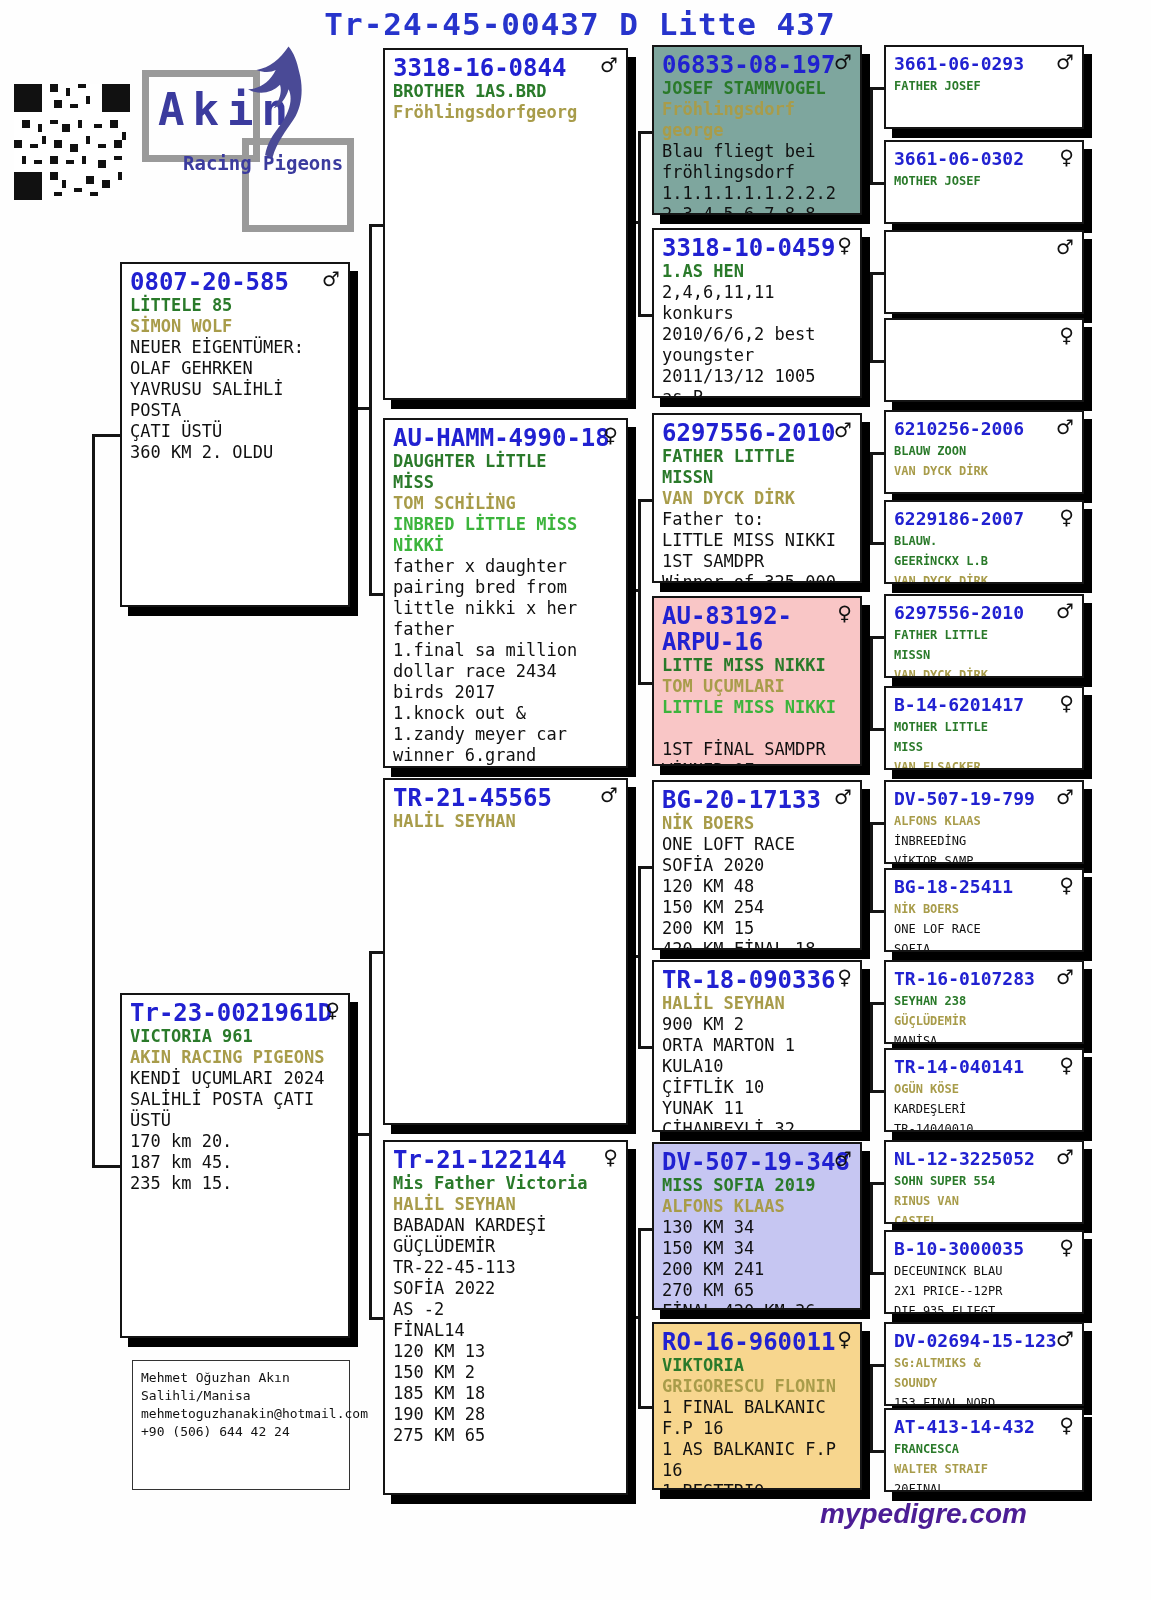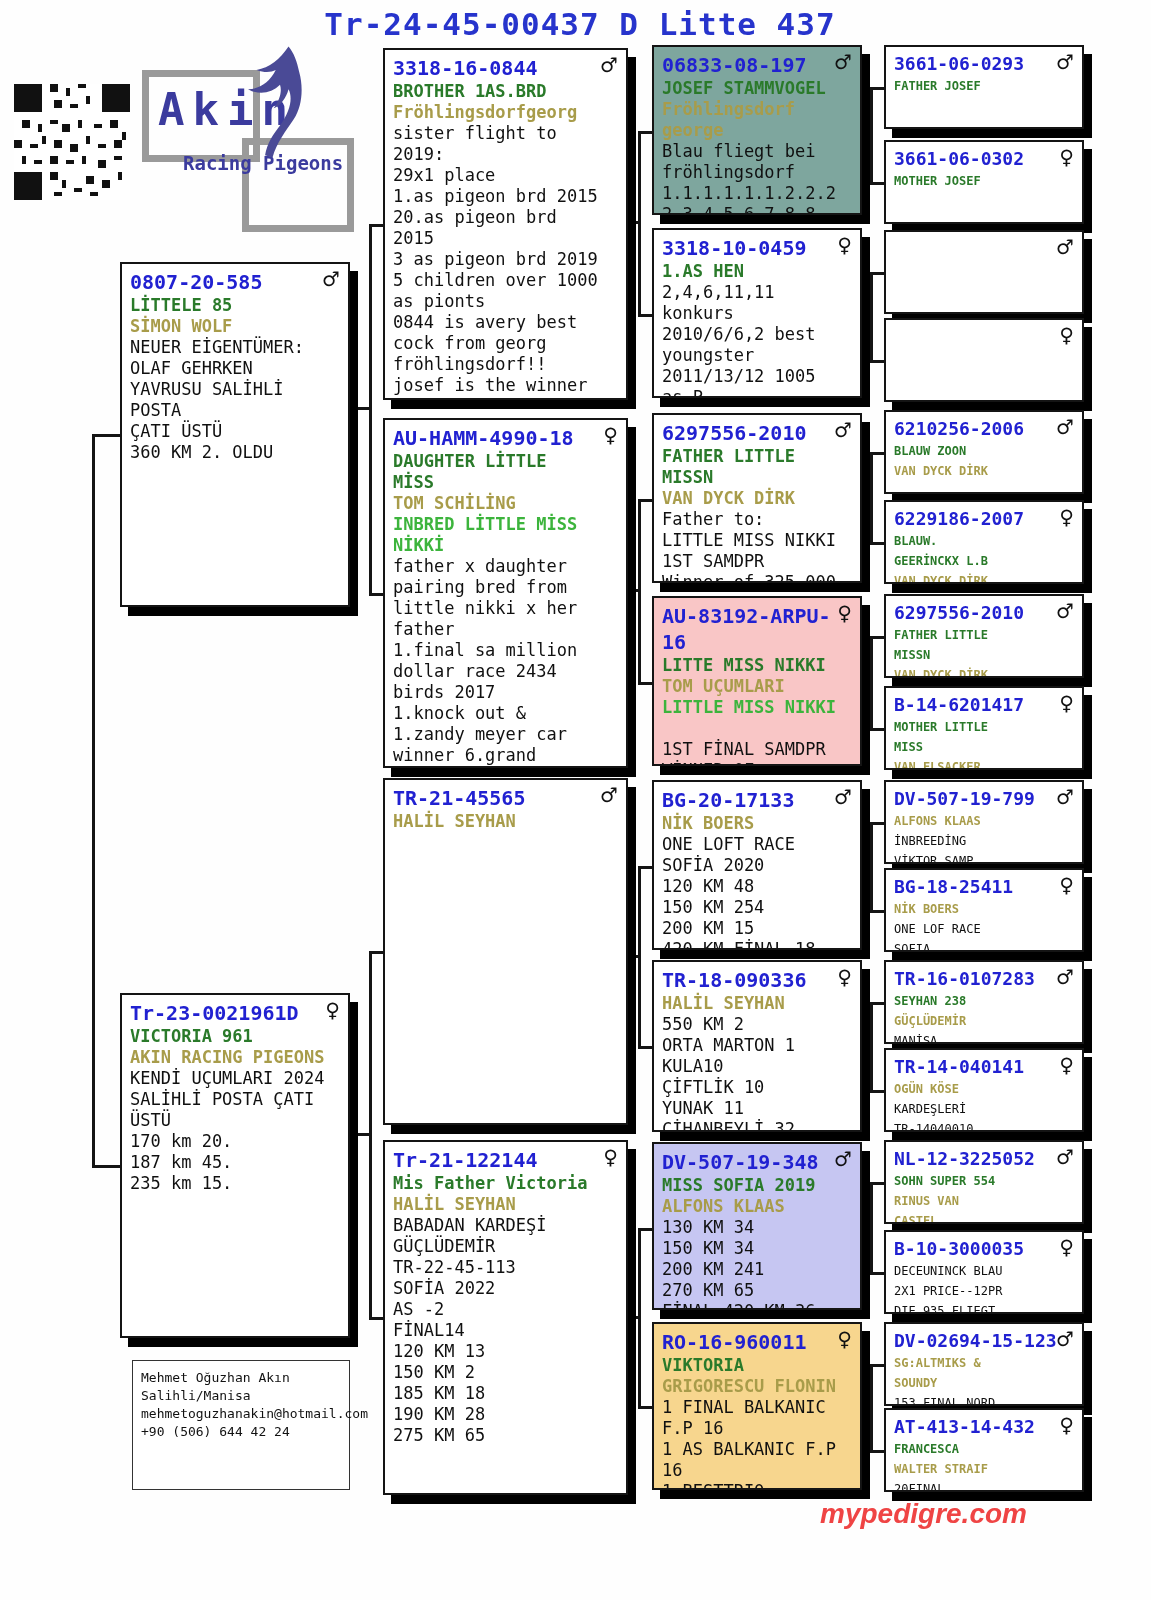--- a/index.html
+++ b/index.html
@@ -8,30 +8,30 @@
   .line{position:absolute;background:#141414;z-index:1;}
   .pbox{position:absolute;background:#fff;border:2px solid #141414;box-shadow:8px 9px 0 #000;
         padding:5px 8px;overflow:hidden;z-index:2;box-sizing:border-box;}
   .pbox .sex{position:absolute;top:3px;right:8px;font-size:20px;color:#111;
              font-family:"DejaVu Sans",sans-serif;}
   .id{color:#2121d1;font-weight:bold;}
   .nm{color:#2a7a2a;font-weight:bold;white-space:pre-line;}
   .st{color:#a89c4a;font-weight:bold;white-space:pre-line;}
   .nm2{color:#3cb43c;font-weight:bold;white-space:pre-line;}
   .bd{color:#101010;white-space:pre-line;font-weight:500;}
-  .sz-a .id{font-size:20px;line-height:26px;}
+  .sz-a .id{font-size:24px;line-height:26px;}
   .sz-a .nm,.sz-a .st,.sz-a .nm2,.sz-a .bd{font-size:17px;line-height:21px;}
   .sz-s .id{font-size:22px;line-height:30px;}
   .sz-s .nm,.sz-s .st{font-size:19px;line-height:26px;}
   .sz-b .id{font-size:18px;line-height:24px;}
   .sz-b .nm,.sz-b .st,.sz-b .nm2,.sz-b .bd{font-size:12px;line-height:20px;}
   #title{position:absolute;left:300px;top:6px;width:560px;text-align:center;font-size:31px;
          font-weight:bold;color:#2734cc;letter-spacing:1px;z-index:3;}
   #watermark{position:absolute;left:820px;top:1498px;font-size:28px;font-weight:bold;
-             font-style:italic;color:#ef4444;font-family:"Liberation Sans",sans-serif;z-index:3;}
+             font-style:italic;color:#4c1d95;font-family:"Liberation Sans",sans-serif;z-index:3;}
   #contact{position:absolute;left:132px;top:1360px;width:218px;height:130px;border:1px solid #333;
            background:#fff;padding:8px 8px;font-size:13px;line-height:18px;color:#111;
            white-space:pre-line;z-index:2;box-sizing:border-box;}
   .frame{position:absolute;border:7px solid #9a9a9a;z-index:2;}
   #brand-name{position:absolute;left:158px;top:84px;font-size:44px;font-weight:bold;
               color:#3b3b9e;letter-spacing:8px;z-index:3;}
   #brand-sub{position:absolute;left:183px;top:152px;font-size:19px;font-weight:bold;
              color:#3b3b9e;z-index:3;}
   #pigeon{position:absolute;left:248px;top:42px;z-index:4;}
   #qr{position:absolute;left:14px;top:84px;z-index:2;}
@@ -180,33 +180,20 @@
 170 km 20.
 187 km 45.
 235 km 15.</div>
   </div>
 
   <div class="pbox sz-a" style="left:383px;top:48px;width:245px;height:352px">
     <span class="sex">♂</span>
     <div class="id">3318-16-0844</div>
     <div class="nm">BROTHER 1AS.BRD</div>
     <div class="st">Fröhlingsdorfgeorg</div>
-    <div class="bd">sister flight to
-2019:
-29x1  place
-1.as pigeon brd 2015
-20.as pigeon brd
-2015
-3 as pigeon brd 2019
-5 children over 1000
-as pionts
-0844 is avery best
-cock from georg
-fröhlingsdorf!!
-josef is the winner</div>
   </div>
   <div class="pbox sz-a" style="left:383px;top:418px;width:245px;height:350px">
     <span class="sex">♀</span>
     <div class="id">AU-HAMM-4990-18</div>
     <div class="nm">DAUGHTER LİTTLE
 MİSS</div>
     <div class="st">TOM SCHİLİNG</div>
     <div class="nm2">INBRED LİTTLE MİSS
 NİKKİ</div>
     <div class="bd">father  x daughter
@@ -295,21 +282,21 @@
 SOFİA 2020
 120 KM 48
 150 KM 254
 200 KM 15
 420 KM FİNAL 18</div>
   </div>
   <div class="pbox sz-a" style="left:652px;top:960px;width:210px;height:172px">
     <span class="sex">♀</span>
     <div class="id">TR-18-090336</div>
     <div class="st">HALİL SEYHAN</div>
-    <div class="bd">550 KM 2
+    <div class="bd">900 KM 2
 ORTA MARTON 1
 KULA10
 ÇİFTLİK 10
 YUNAK 11
 CİHANBEYLİ 32</div>
   </div>
   <div class="pbox sz-a" style="left: 652px; top: 1142px; width: 210px; height: 168px; background: rgb(198, 198, 242);">
     <span class="sex">♂</span>
     <div class="id">DV-507-19-348</div>
     <div class="nm">MISS SOFIA 2019</div>

